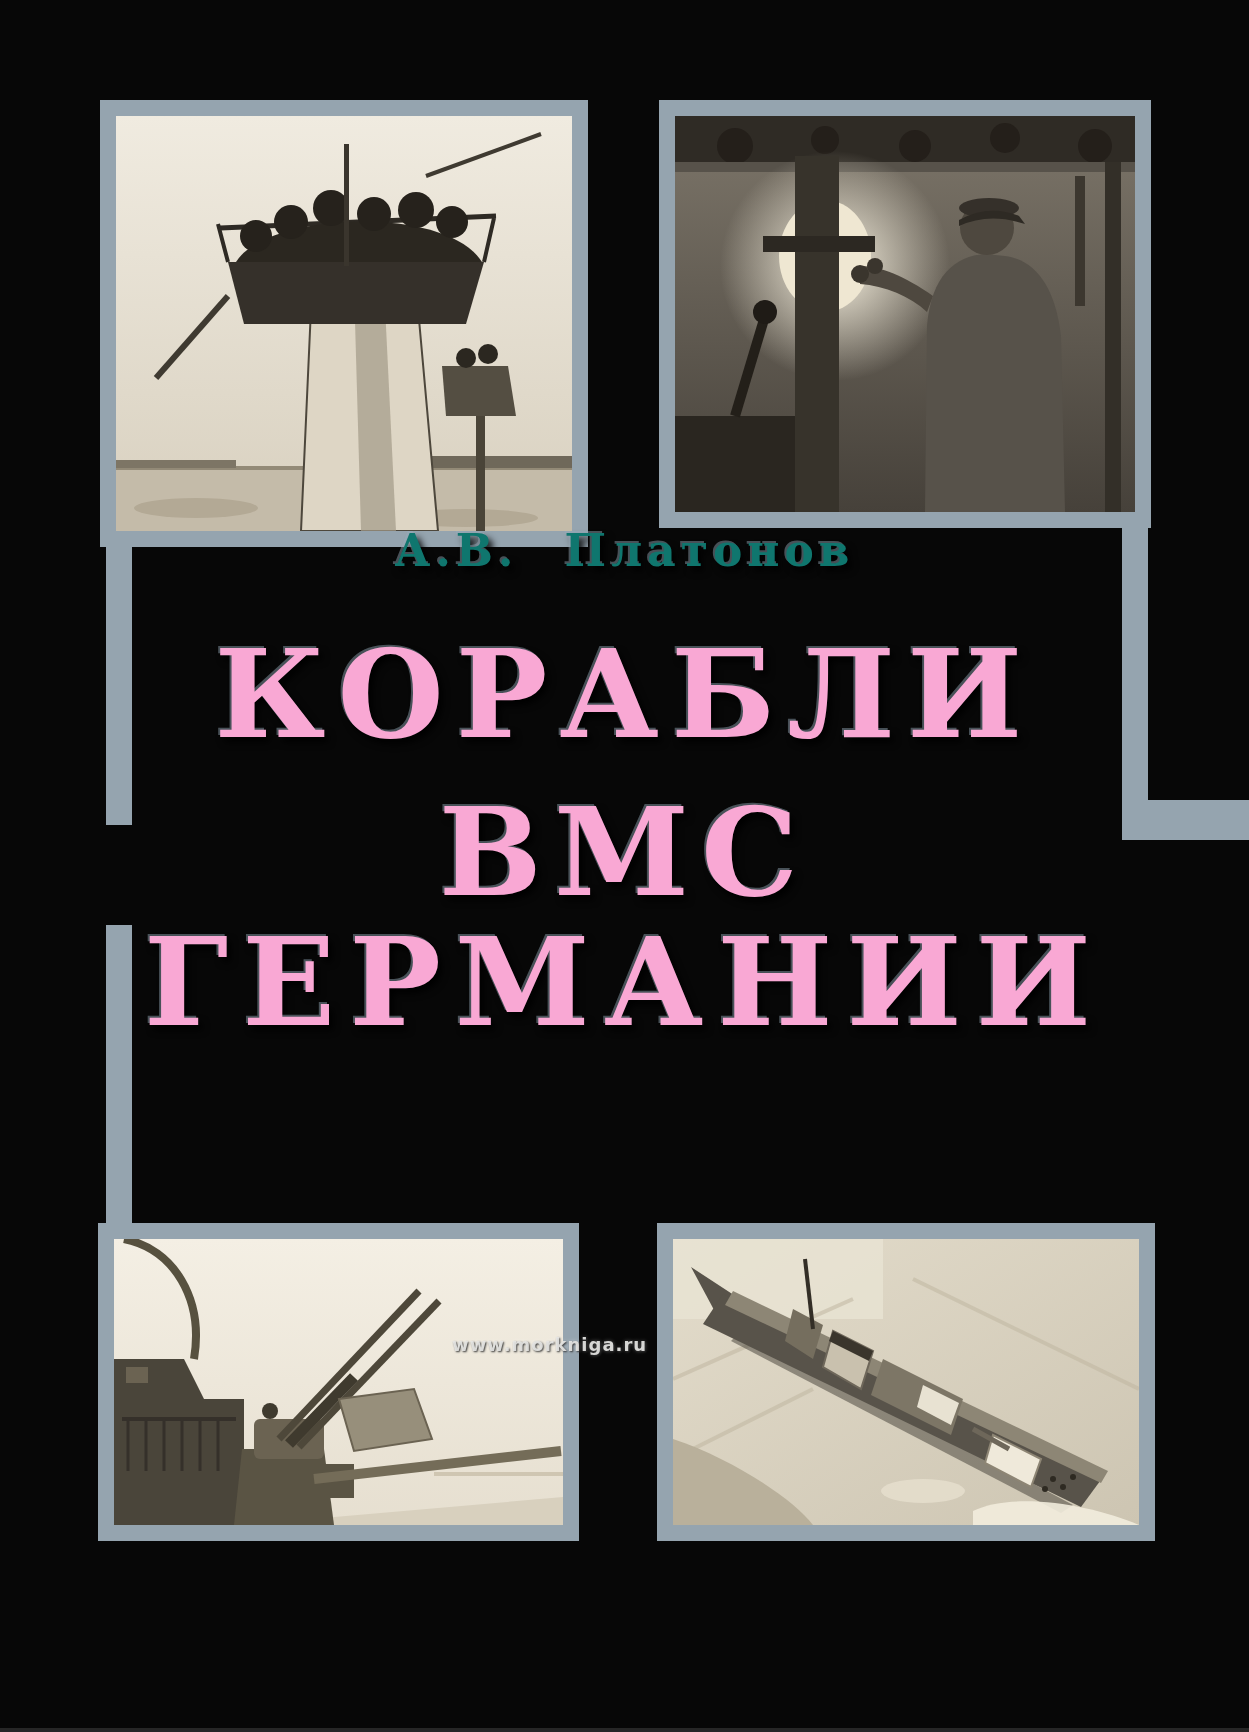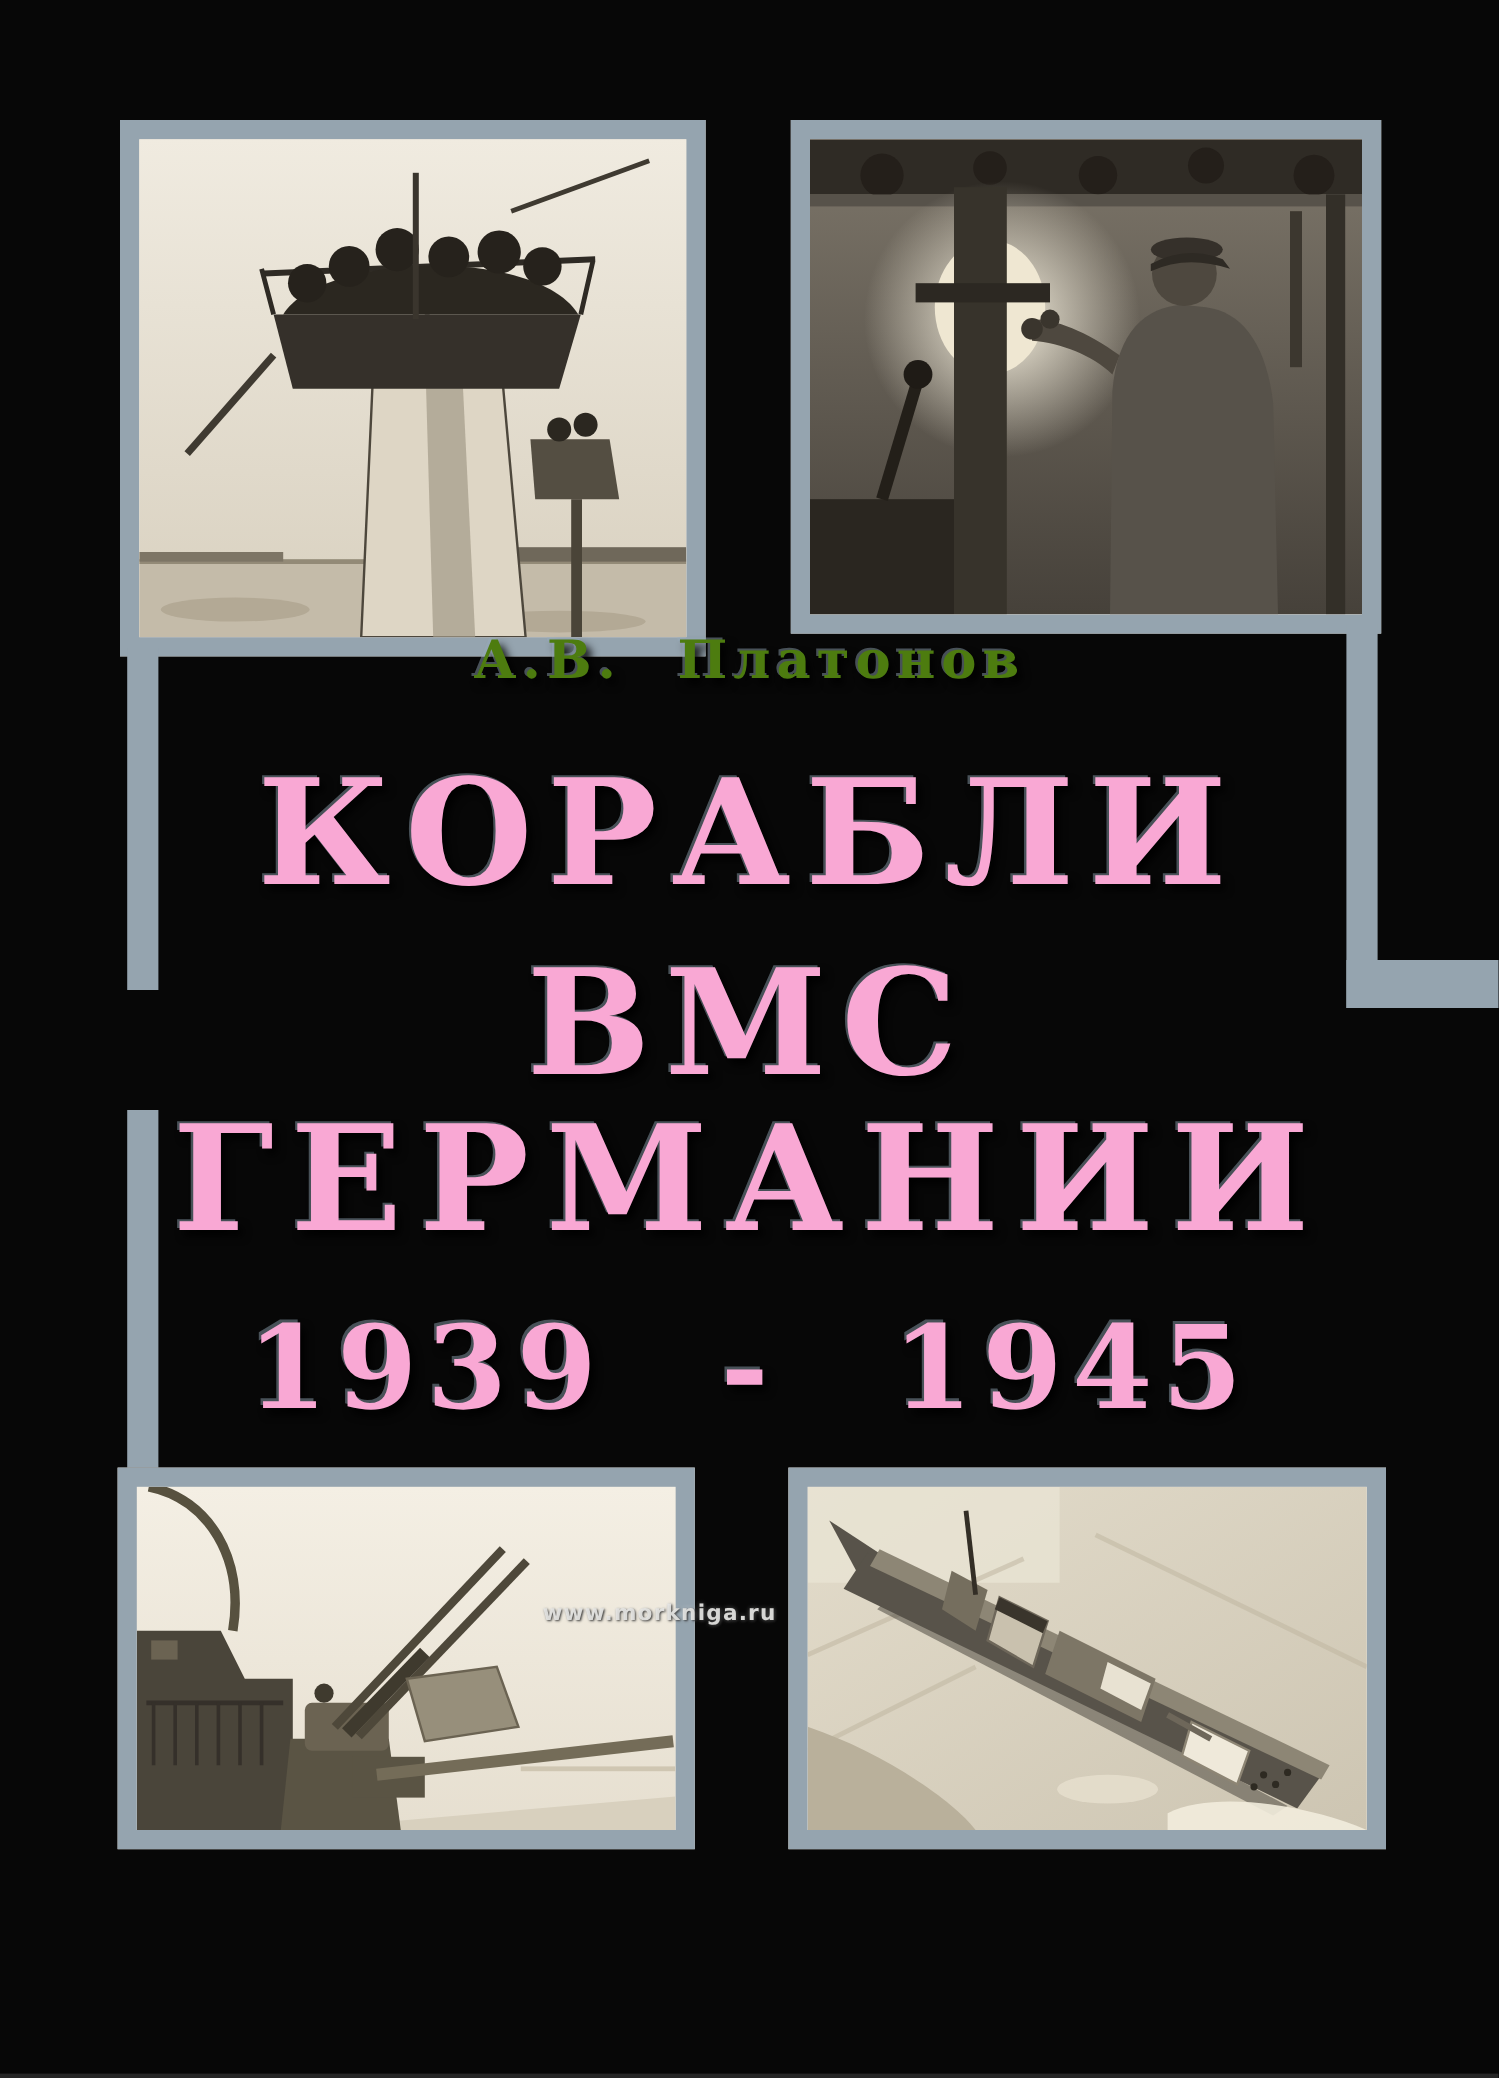--- a/index.html
+++ b/index.html
@@ -13,21 +13,21 @@
     border:16px solid #95a4af;background:#efe9dc;overflow:hidden;
   }
   .photo svg{display:block;width:100%;height:100%;}
   .strip{position:absolute;background:#95a4af;}
   .titletext{
     position:absolute;left:0;width:100%;text-align:center;
     color:#f9a8d4;font-weight:bold;line-height:1.05;
     text-shadow:-2px -2px 0 rgba(152,174,189,0.45), 4px 5px 7px rgba(0,0,0,0.95);
     white-space:nowrap;
   }
-  #author-line{top:528px;font-size:44px;letter-spacing:5px;word-spacing:26px;color:#4d7c0f;}
+  #author-line{top:528px;font-size:44px;letter-spacing:5px;word-spacing:26px;color:#0f766e;}
   #title-line1{top:630px;font-size:122px;letter-spacing:12px;}
   #title-line2{top:788px;font-size:122px;letter-spacing:12px;text-align:center;}
   #title-line3{top:918px;font-size:122px;letter-spacing:14px;}
   #years-line{top:1090px;font-size:96px;letter-spacing:8px;word-spacing:54px;}
   #watermark{
     position:absolute;top:1334px;left:452px;width:230px;text-align:left;
     font-family:"DejaVu Sans","Liberation Sans",sans-serif;
     font-size:18px;font-weight:bold;color:rgba(230,230,228,0.92);
     text-shadow:1px 1px 2px rgba(40,40,40,0.9),0 0 4px rgba(255,255,255,0.35);
     letter-spacing:1px;
@@ -120,21 +120,20 @@
 
   <div class="strip" style="left:106px;top:540px;width:26px;height:285px;"></div>
   <div class="strip" style="left:106px;top:925px;width:26px;height:298px;"></div>
   <div class="strip" style="left:1122px;top:520px;width:26px;height:320px;"></div>
   <div class="strip" style="left:1122px;top:800px;width:127px;height:40px;"></div>
 
   <div class="titletext" id="author-line">А.В. Платонов</div>
   <div class="titletext" id="title-line1">КОРАБЛИ</div>
   <div class="titletext" id="title-line2">ВМС</div>
   <div class="titletext" id="title-line3">ГЕРМАНИИ</div>
-  <div class="titletext" id="years-line">1939 - 1945</div>
 
   <div class="photo" style="left:98px;top:1223px;width:481px;height:318px;" aria-label="Anti-aircraft gun mount and long gun barrel on warship deck">
     <svg viewBox="0 0 449 286" preserveAspectRatio="none">
       <defs>
         <linearGradient id="sky3" x1="0" y1="0" x2="0" y2="1">
           <stop offset="0" stop-color="#f4efe4"></stop>
             <stop offset="1" stop-color="#e6dfd0"></stop>
         </linearGradient>
       </defs>
       <rect x="0" y="0" width="449" height="286" fill="url(#sky3)"></rect>

